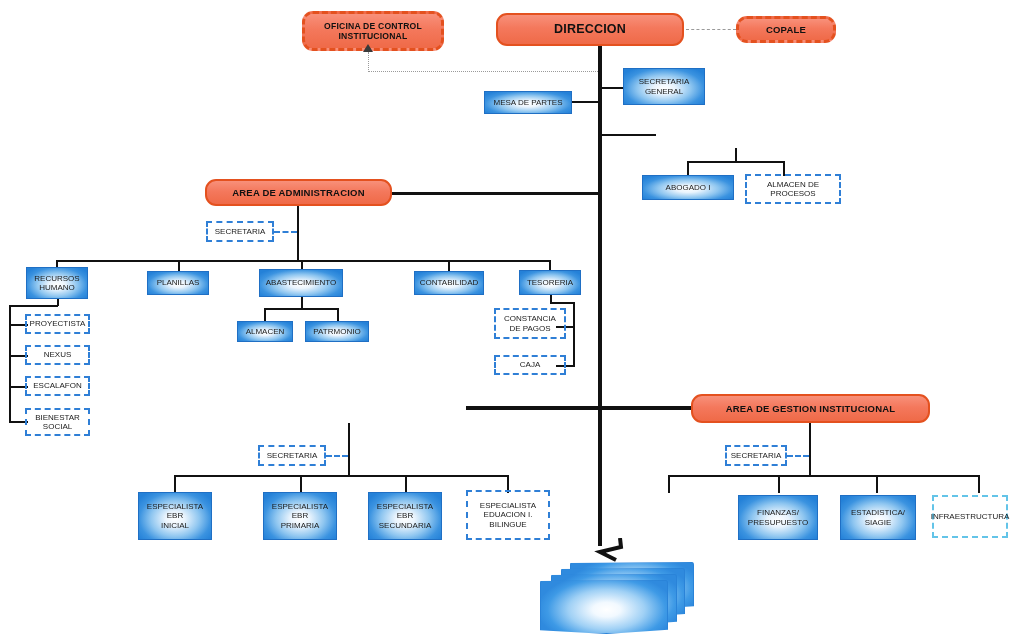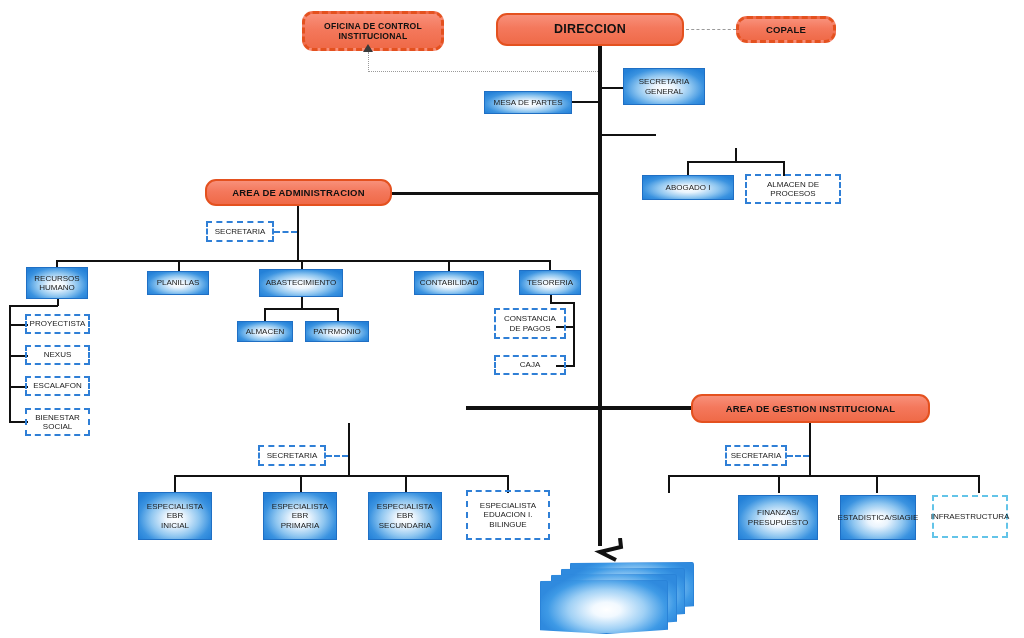--- a/index.html
+++ b/index.html
@@ -248,21 +248,21 @@
   <div class="ln h" style="left:668px;top:475px;width:311px;"></div>
   <div class="ln v" style="left:668px;top:475px;height:18px;"></div>
   <div class="ln v" style="left:778px;top:475px;height:18px;"></div>
   <div class="ln v" style="left:876px;top:475px;height:18px;"></div>
   <div class="ln v" style="left:978px;top:475px;height:18px;"></div>
 
   <div class="node blue t11" style="left:738px;top:495px;width:80px;height:45px;flex-direction:column;">
     <span>FINANZAS/</span>
     <span>PRESUPUESTO</span>
   </div>
-  <div class="node blue t11" style="left:840px;top:495px;width:76px;height:45px;flex-direction:row;">
+  <div class="node blue t11" style="left:840px;top:495px;width:76px;height:45px;flex-direction:column;">
     <span>ESTADISTICA/</span>
     <span>SIAGIE</span>
   </div>
   <div class="node cyan-dash t11" style="left:932px;top:495px;width:76px;height:43px;">
     <span>INFRAESTRUCTURA</span>
   </div>
 
   <svg class="zig" style="left:580px;top:538px;width:60px;height:26px;" viewBox="0 0 60 26">
     <polyline points="40,0 41,9 20,14 36,22" fill="none" stroke="#111111" stroke-width="4" stroke-linejoin="miter" stroke-linecap="butt"></polyline>
   </svg>

